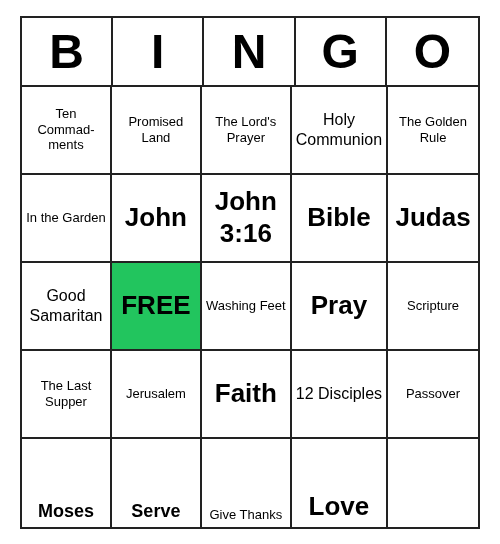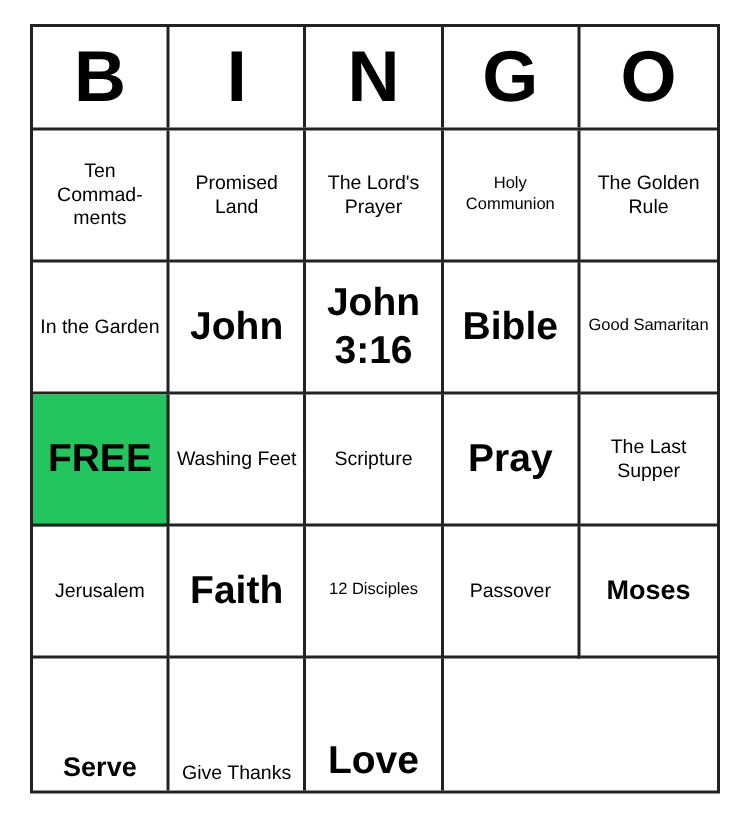--- a/index.html
+++ b/index.html
@@ -62,21 +62,21 @@
       font-weight: bold;
     }
     .cell-text.medium {
       font-size: 18px;
       font-weight: bold;
     }
     .cell-text.small {
       font-size: 13px;
     }
     .cell-text.xsmall {
-      font-size: 11px;
+      font-size: 16px;
     }
     .free-cell {
       background: #22c55e;
     }
   </style>
 </head>
 <body>
 
 <div class="bingo-card">
   <div class="bingo-header">
@@ -108,33 +108,36 @@
       <div class="bingo-cell">
         <span class="cell-text large">John</span>
       </div>
       <div class="bingo-cell">
         <span class="cell-text large">John 3:16</span>
       </div>
       <div class="bingo-cell">
         <span class="cell-text large">Bible</span>
       </div>
       <div class="bingo-cell">
+        <span class="cell-text large">Judas</span>
+      </div>
+      <div class="bingo-cell">
         <span class="cell-text xsmall">Good Samaritan</span>
       </div>
       <div class="bingo-cell free-cell">
         <span class="cell-text large">FREE</span>
       </div>
       <div class="bingo-cell">
         <span class="cell-text small">Washing Feet</span>
       </div>
       <div class="bingo-cell">
-        <span class="cell-text small">Scripture</span>
+        <span class="cell-text large">Pray</span>
       </div>
       <div class="bingo-cell">
-        <span class="cell-text large">Pray</span>
+        <span class="cell-text small">Scripture</span>
       </div>
       <div class="bingo-cell">
         <span class="cell-text small">The Last Supper</span>
       </div>
       <div class="bingo-cell">
         <span class="cell-text small">Jerusalem</span>
       </div>
       <div class="bingo-cell">
         <span class="cell-text large">Faith</span>
       </div>

